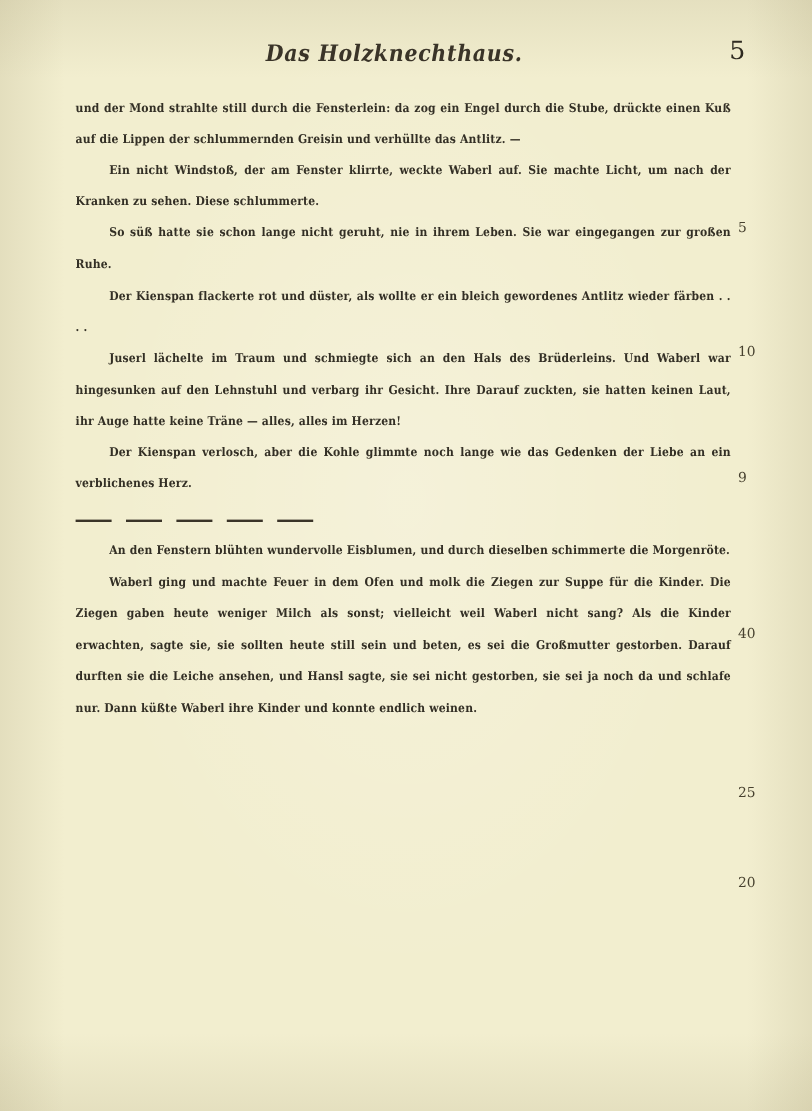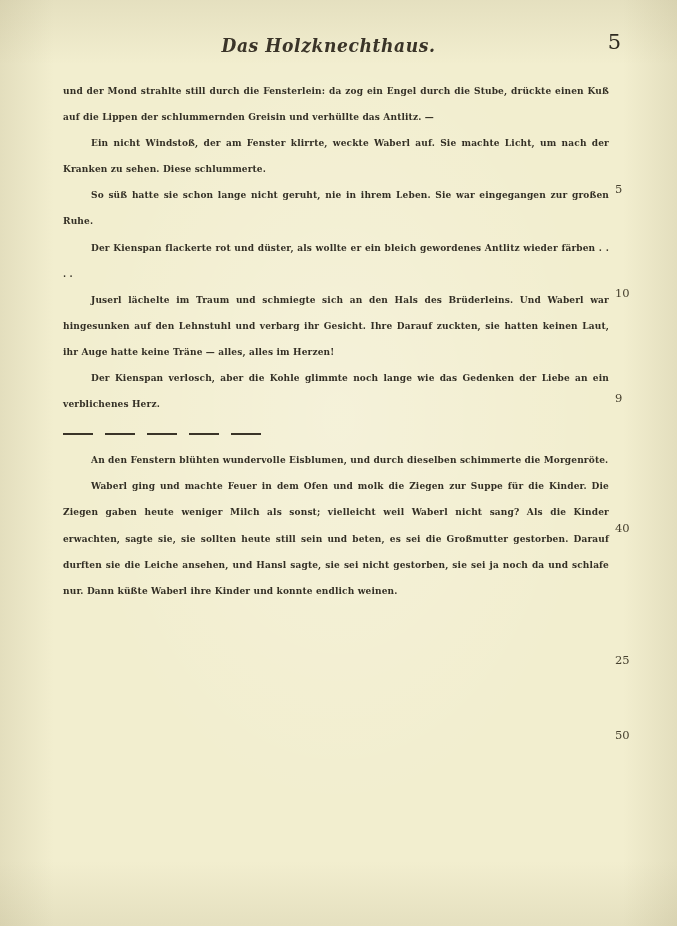--- a/index.html
+++ b/index.html
@@ -156,16 +156,16 @@
     <p class="para indent fraktur">Waberl ging und machte Feuer in dem Ofen und molk die Ziegen zur Suppe für die Kinder. Die Ziegen gaben heute weniger Milch als sonst; vielleicht weil Waberl nicht sang? Als die Kinder erwachten, sagte sie, sie sollten heute still sein und beten, es sei die Großmutter gestorben. Darauf durften sie die Leiche ansehen, und Hansl sagte, sie sei nicht gestorben, sie sei ja noch da und schlafe nur. Dann küßte Waberl ihre Kinder und konnte endlich weinen.</p>
 
   </div>
 
   <div class="linenum-layer">
     <span class="linenum" style="top:104px;">5</span>
     <span class="linenum" style="top:208px;">10</span>
     <span class="linenum" style="top:313px;">9</span>
     <span class="linenum" style="top:443px;">40</span>
     <span class="linenum" style="top:546px;margin-top:29px;">25</span>
-    <span class="linenum" style="top:650px;">50</span>
+    <span class="linenum" style="top:650px;">20</span>
   </div>
 
 </div>
 
 </body></html>

